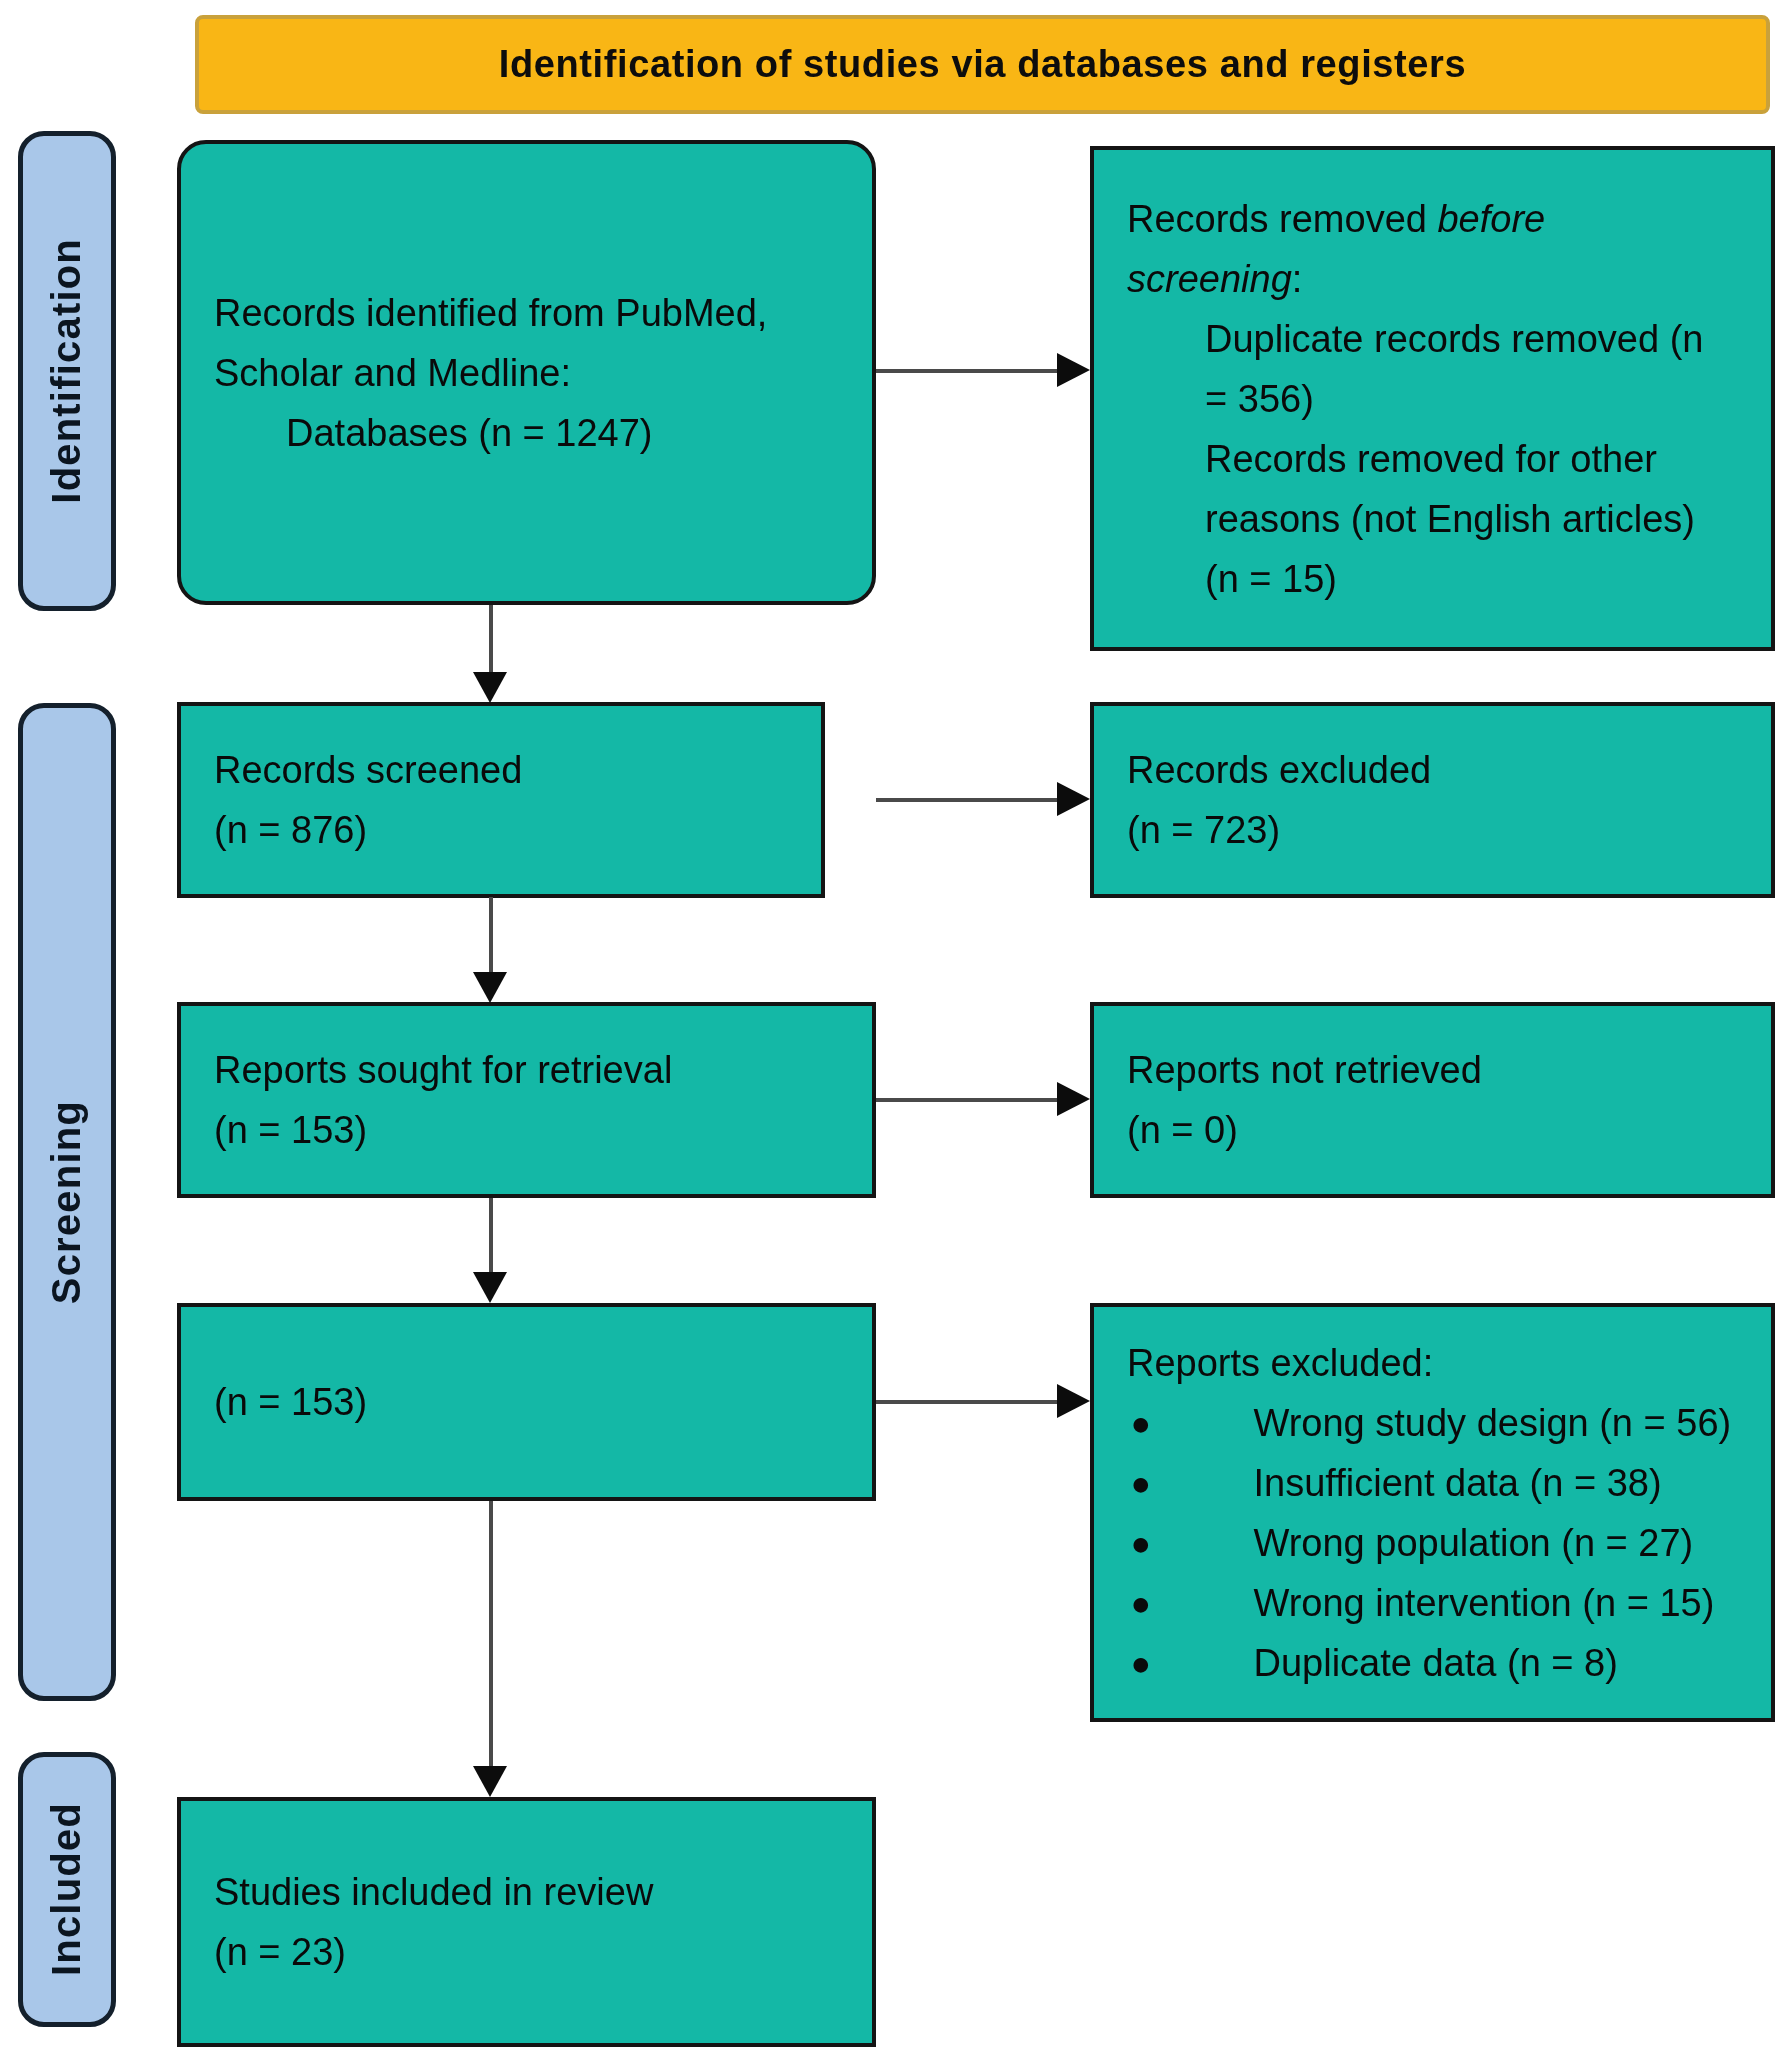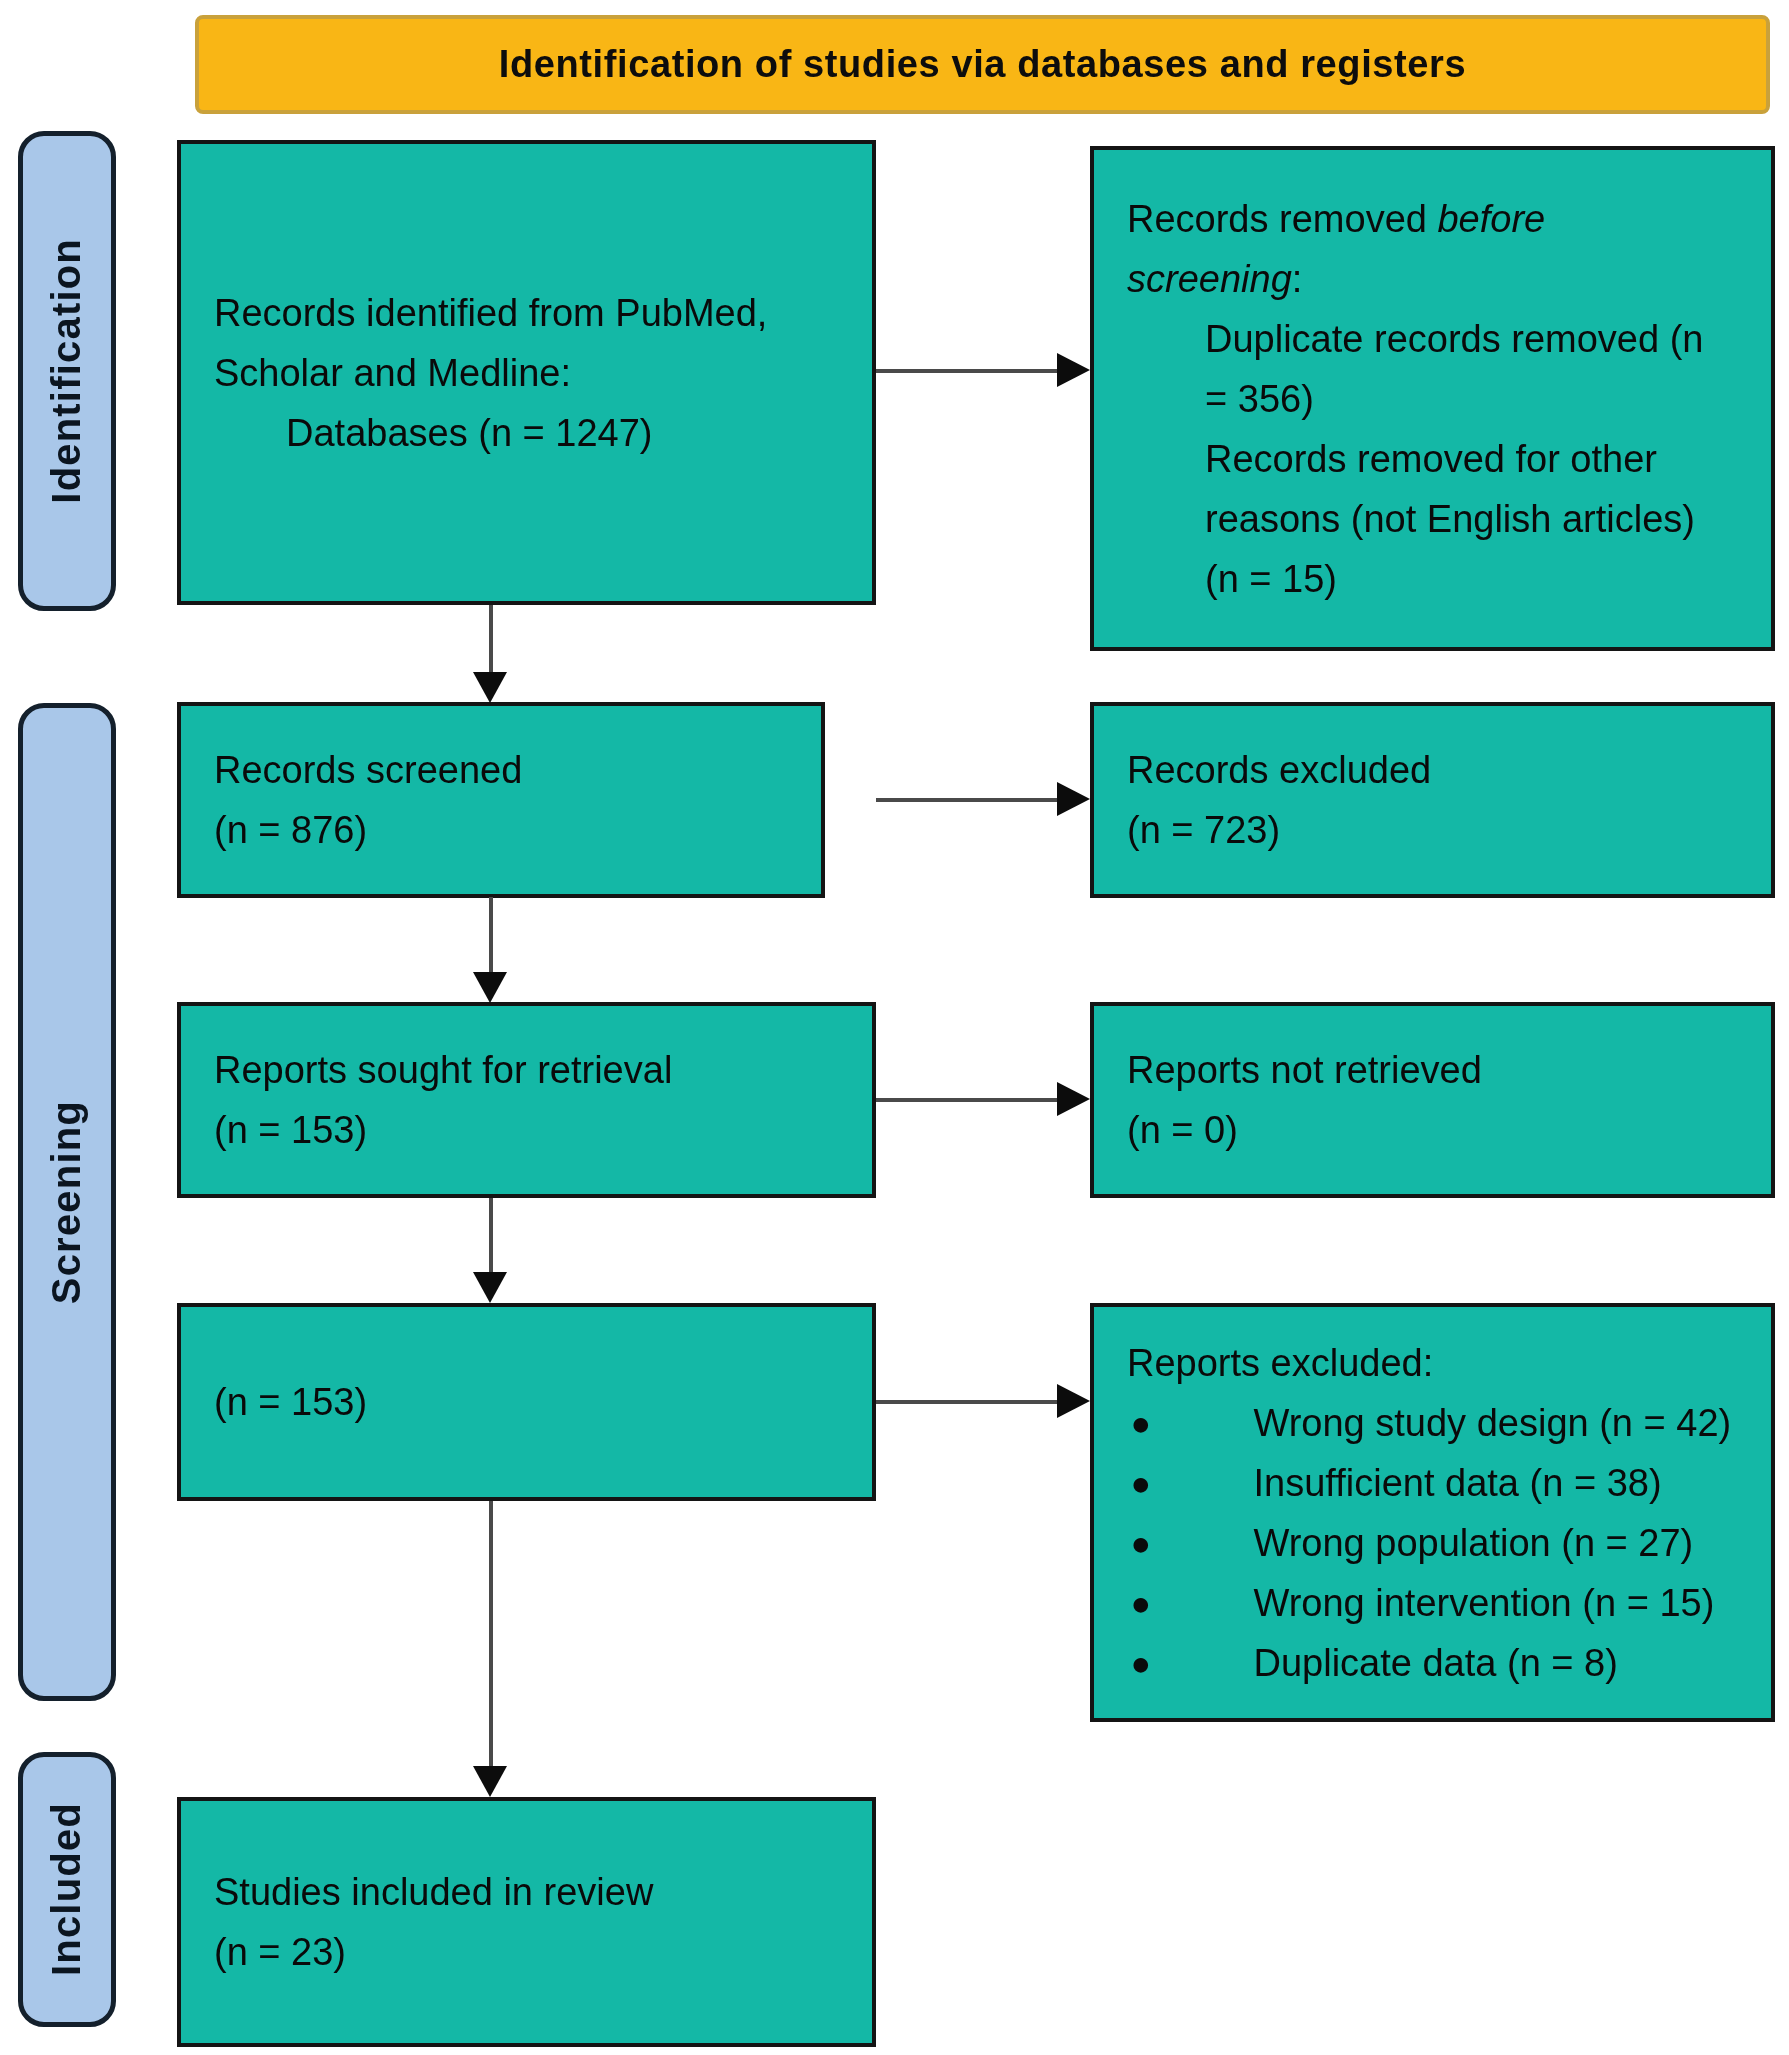--- a/index.html
+++ b/index.html
@@ -33,21 +33,21 @@
   .stage.included{top:1752px; height:275px;}
   .box{
     position:absolute; background:#14b8a6; border:4.7px solid var(--box_border);
     box-sizing:border-box; display:flex; flex-direction:column; justify-content:center;
     padding:16.5px 21px 16.5px 33px;
   }
   .box .line{font-size:38px; line-height:60px; color:var(--text); white-space:nowrap;}
   .indent1{padding-left:72px;}
   .indent2{padding-left:78px;}
   .it{font-style:italic;}
-  .b-l1{left:177px; width:699px; top:140px;  height:465px;}
+  .b-l1{left:177px; width:699px; top:140px;  height:465px;border-radius:29px;}
   .b-l2{left:177px; width:648px; top:702px; height:196px;}
   .b-l3{left:177px; width:699px; top:1002px; height:196px;}
   .b-l4{left:177px; width:699px; top:1303px; height:198px;}
   .b-l5{left:177px; width:699px; top:1797px; height:250px;justify-content:center;}
   .b-r1{left:1090px; width:685px; top:146px;  height:505px;}
   .b-r2{left:1090px; width:685px; top:702px; height:196px;}
   .b-r3{left:1090px; width:685px; top:1002px; height:196px;}
   .b-r4{left:1090px; width:685px; top:1303px; height:419px;}
   .brow{display:flex; align-items:flex-start; font-size:38px; line-height:60px;}
   .bglyph{width:123px; flex:0 0 123px; padding-left:3.5px; font-size:34px;}
@@ -137,21 +137,21 @@
   </div>
 
   <div class="box b-l4">
     <div class="line">(n = 153)</div>
   </div>
 
   <div class="box b-r4">
     <div class="line">Reports excluded:</div>
     <div class="brow">
         <span class="bglyph">●</span>
-        <span class="btext">Wrong study design (n = 42)</span>
+        <span class="btext">Wrong study design (n = 56)</span>
       </div>
     <div class="brow">
         <span class="bglyph">●</span>
         <span class="btext">Insufficient data (n = 38)</span>
       </div>
     <div class="brow">
         <span class="bglyph">●</span>
         <span class="btext">Wrong population (n = 27)</span>
       </div>
     <div class="brow">

